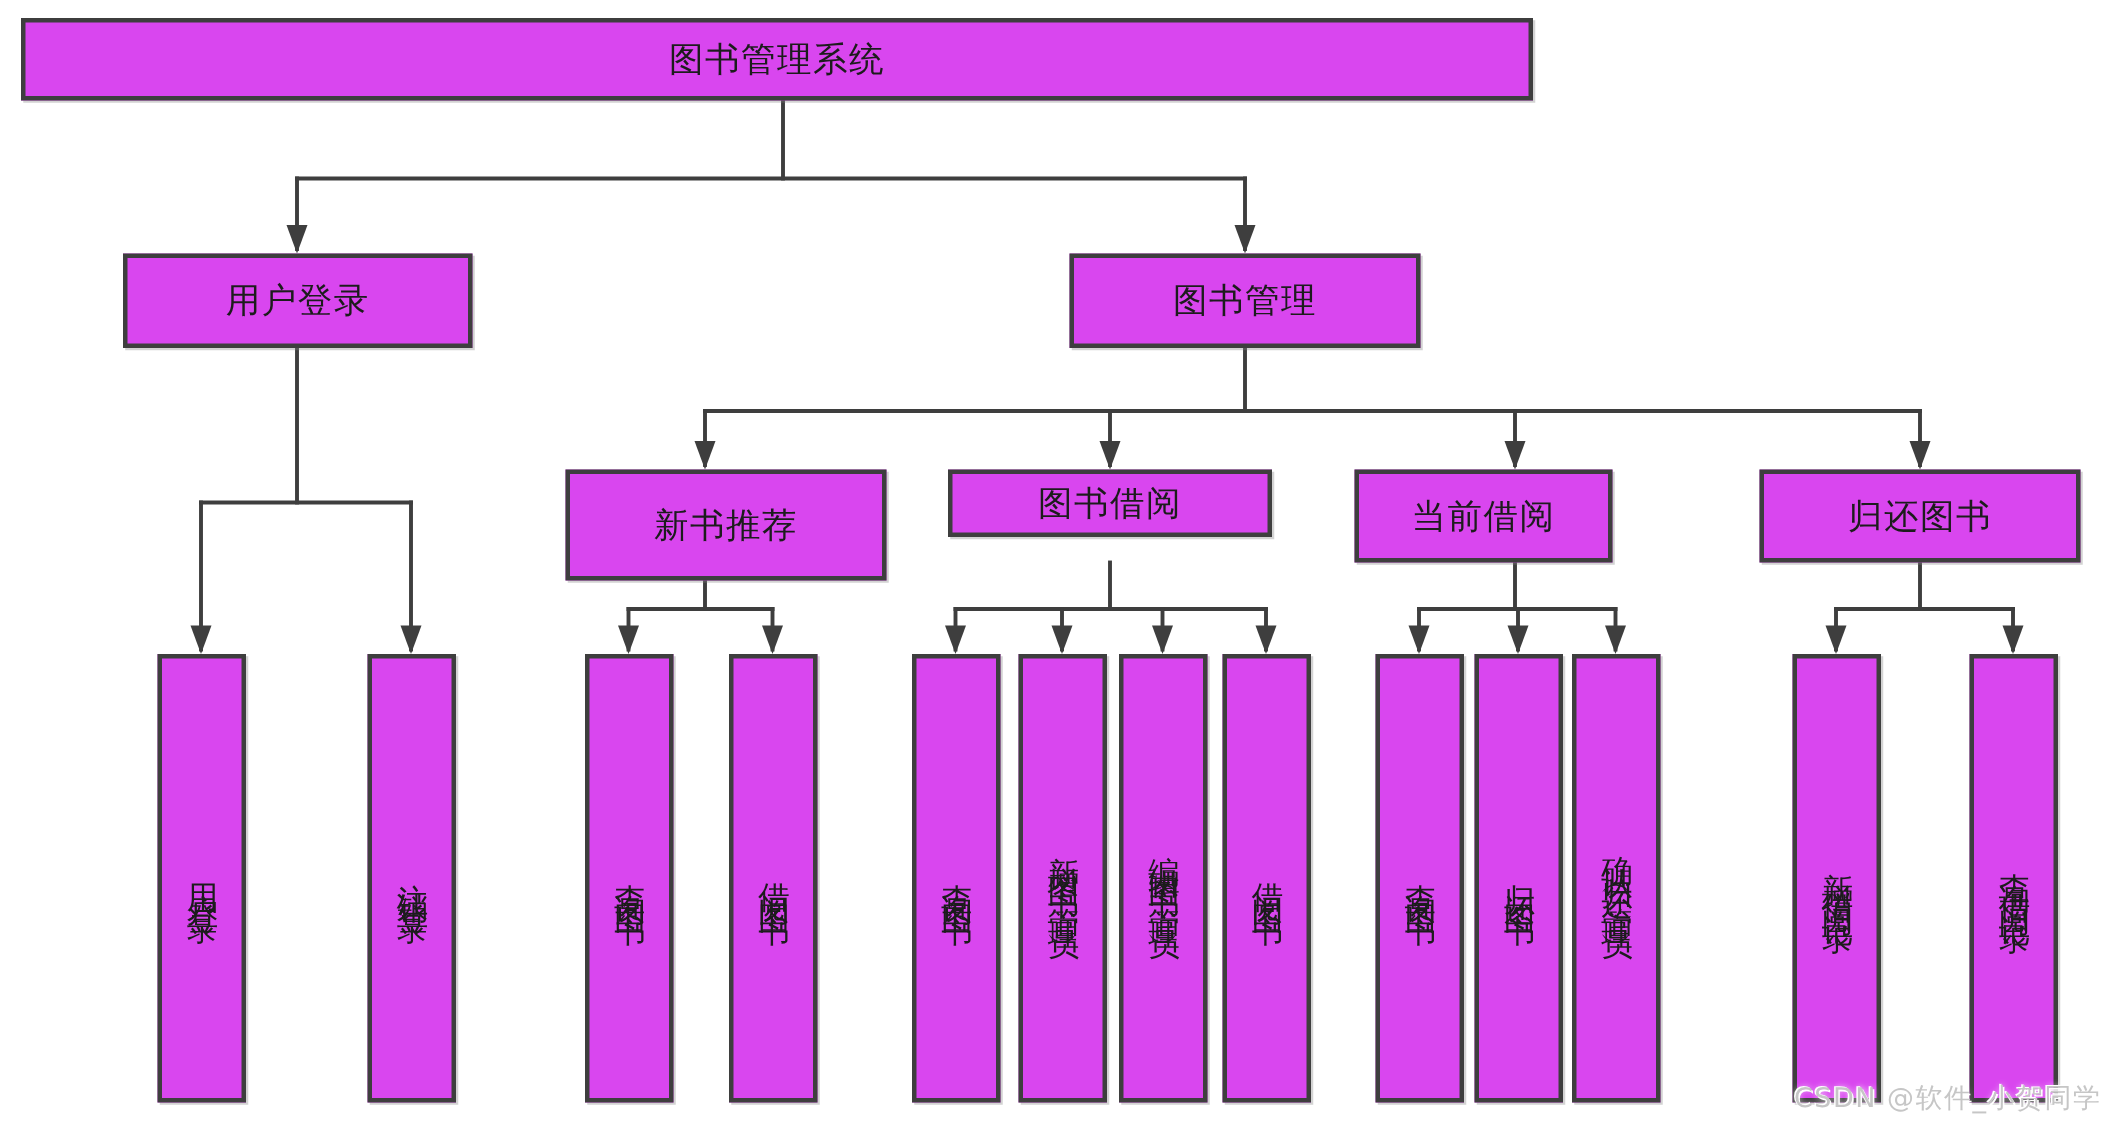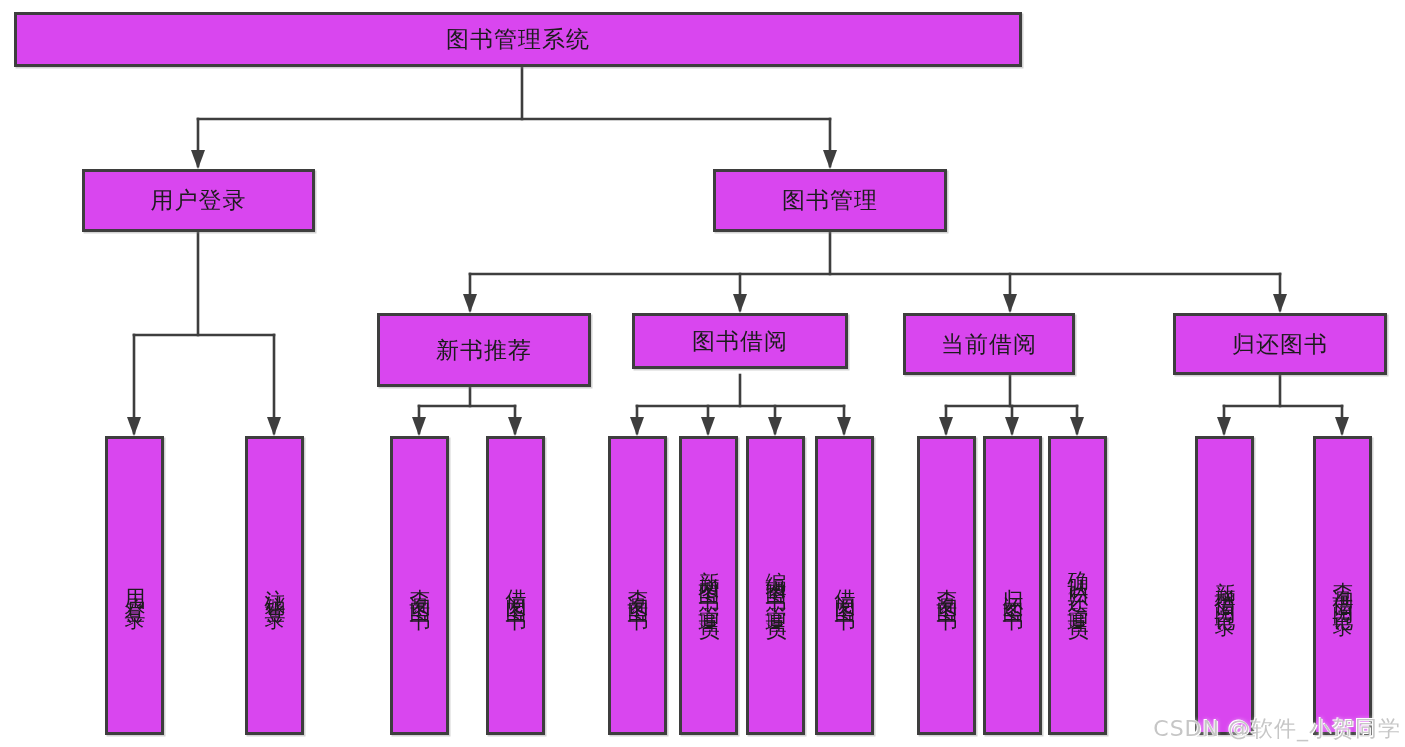--- a/index.html
+++ b/index.html
@@ -25,21 +25,21 @@
   .vbox{
     width:59px;height:299px;top:436px;
     font-size:21px;
     writing-mode:vertical-rl;
     letter-spacing:7px;
     line-height:1;
   }
   .hbox span,.vbox span{white-space:nowrap;}
   #watermark{
     position:absolute;right:4px;bottom:3px;z-index:3;
-    font-size:22px;color:#c6c6c6;
+    font-size:18px;color:#c6c6c6;
     text-shadow:0 0 4px #ffffff,1px 1px 0 #ffffff,-1px -1px 0 #ffffff;
     letter-spacing:1px;
   }
 </style>
 </head>
 <body>
 
 <div id="canvas">
 
   <svg id="connectors" width="1405" height="747" viewBox="0 0 1405 747">
@@ -104,21 +104,21 @@
   <div class="hbox" style="left:82px;top:169px;width:233px;height:63px">
     <span>用户登录</span>
   </div>
   <div class="hbox" style="left:713px;top:169px;width:234px;height:63px">
     <span>图书管理</span>
   </div>
 
   <div class="hbox" style="left:377px;top:313px;width:214px;height:74px">
     <span>新书推荐</span>
   </div>
-  <div class="hbox" style="left:632px;top:313px;width:216px;height:56px">
+  <div class="hbox" style="left:632px;top:313px;width:216px;height:45px">
     <span>图书借阅</span>
   </div>
   <div class="hbox" style="left:903px;top:313px;width:172px;height:62px">
     <span>当前借阅</span>
   </div>
   <div class="hbox" style="left:1173px;top:313px;width:214px;height:62px">
     <span>归还图书</span>
   </div>
 
   <div class="vbox" style="left:105px">

